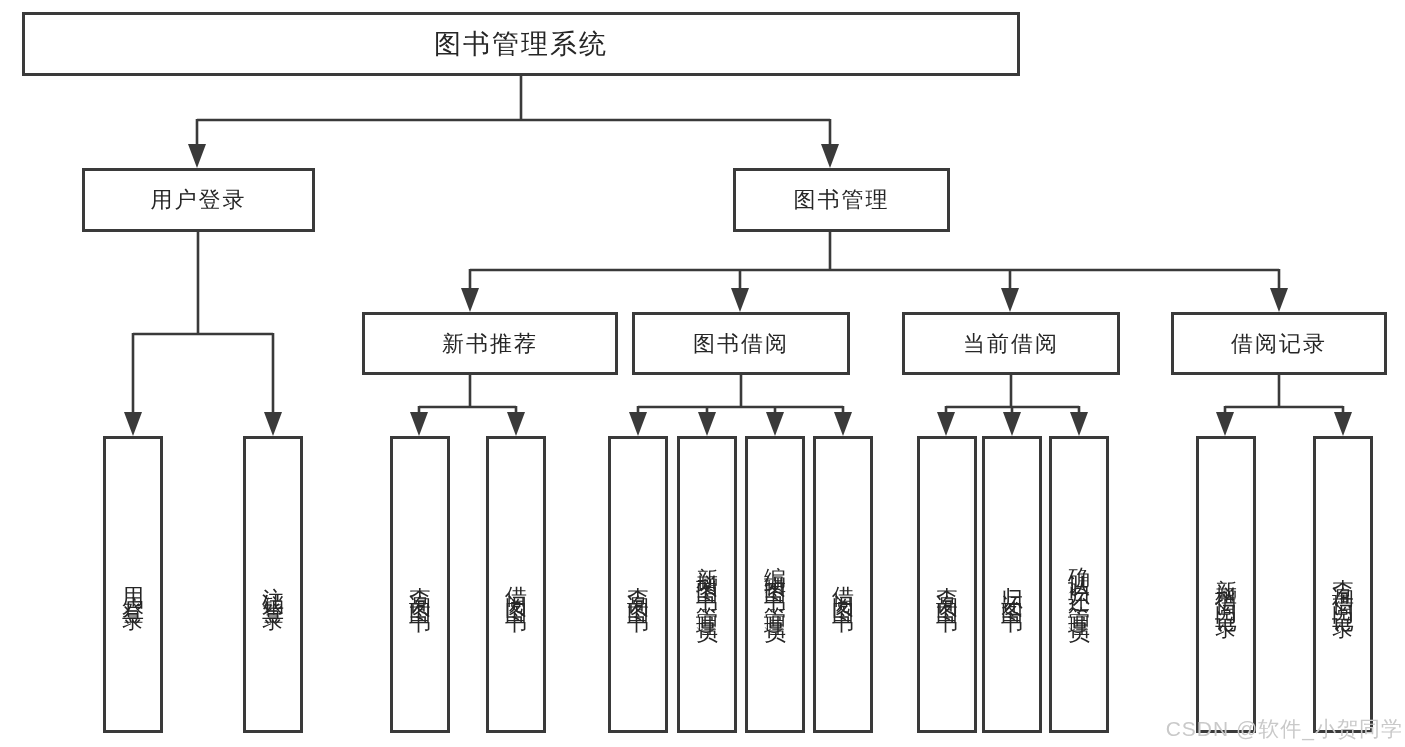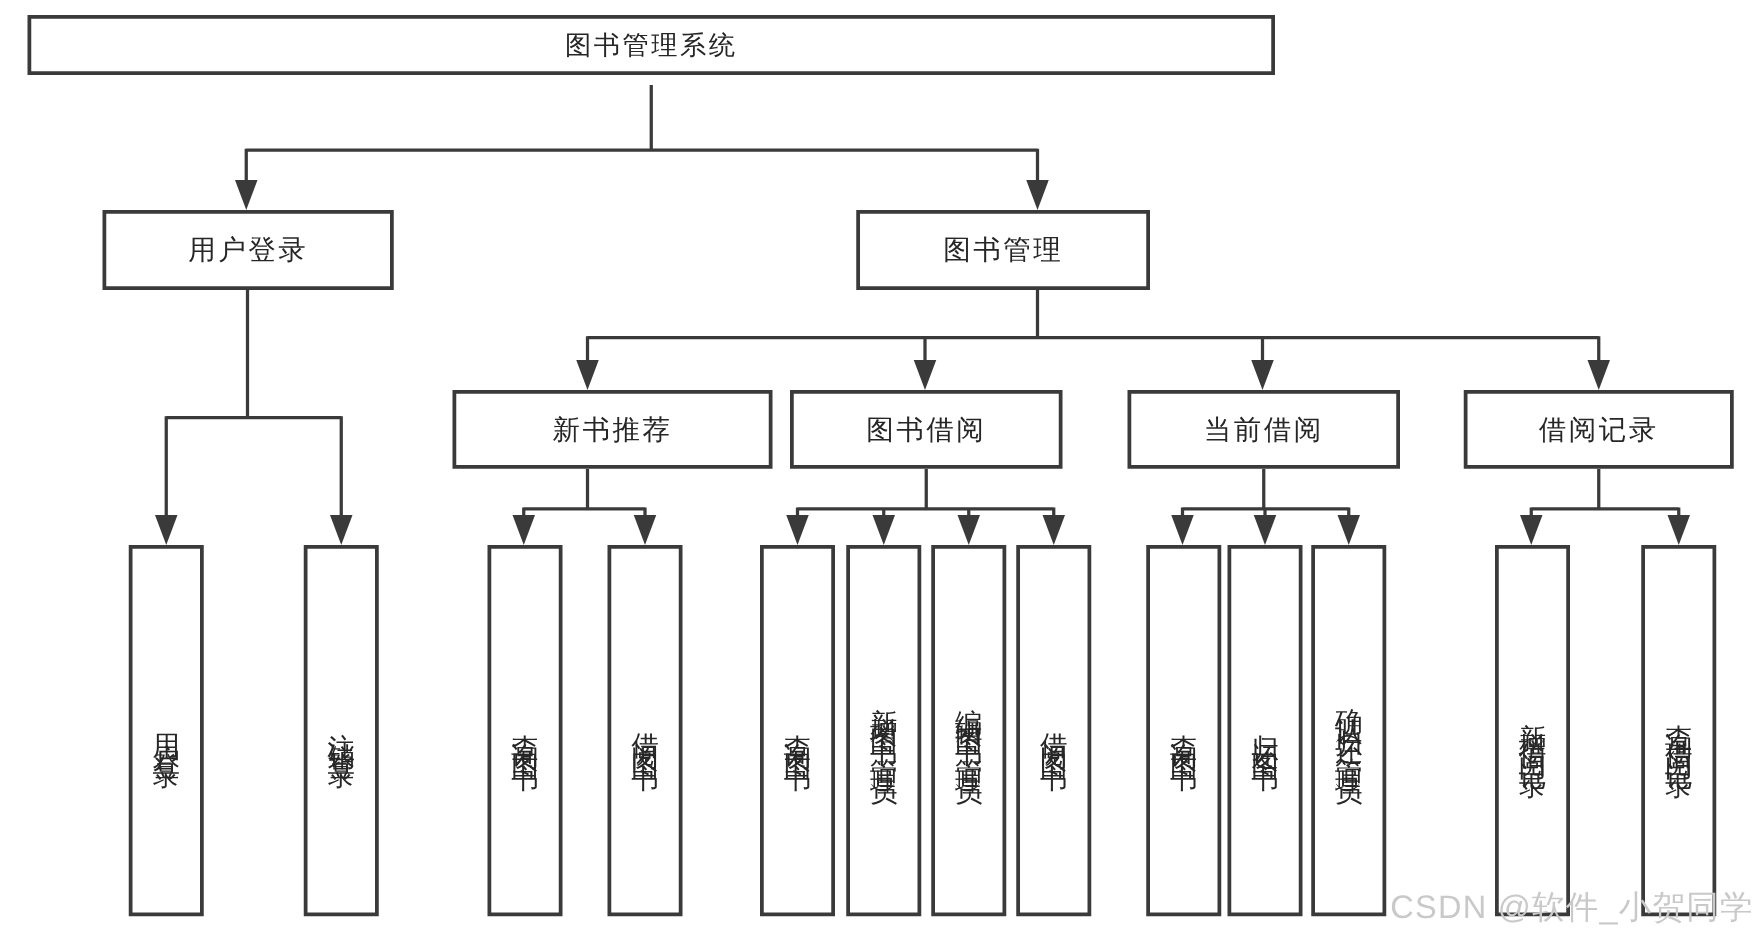--- a/index.html
+++ b/index.html
@@ -33,52 +33,52 @@
   .connectors polygon { fill: var(--line); }
   .box {
     position: absolute;
     background: var(--background);
     border: 3px solid var(--box-border);
     display: flex;
     align-items: center;
     justify-content: center;
     color: var(--text);
   }
-  .box.root  { left: 22px;  top: 12px;  width: 998px; height: 48px; font-size: 21px; letter-spacing: 2px; justify-content: center; }
+  .box.root  { left: 22px;  top: 12px;  width: 998px; height: 64px; font-size: 27px; letter-spacing: 2px; justify-content: center; }
   .box.lvl   { height: 64px; top: 168px; font-size: 22px; letter-spacing: 2px; }
   .box.lvl3  { height: 63px; top: 312px; font-size: 22px; letter-spacing: 2px; }
   .box.leaf  { top: 436px; width: 60px; height: 297px; }
   .vtext {
     writing-mode: vertical-rl;
     text-orientation: mixed;
     font-size: 22px;
     letter-spacing: 8px;
     line-height: 1;
     white-space: nowrap;
     color: var(--text);
   }
   
   .b-user-login   { left: 82px;  width: 233px; }
-  .b-book-mgmt    { left: 685px; width: 235px; }
+  .b-book-mgmt    { left: 733px; width: 217px; }
   .b-new-rec      { left: 362px;  width: 256px; }
   .b-borrowing    { left: 632px;  width: 218px; }
   .b-current      { left: 902px;  width: 218px; }
   .b-records      { left: 1171px; width: 216px; }
   .leaf-a1 { left: 103px; }  .leaf-a2 { left: 243px; }
   .leaf-b1 { left: 390px; }  .leaf-b2 { left: 486px; }
   .leaf-c1 { left: 608px; }  .leaf-c2 { left: 677px; }
   .leaf-c3 { left: 745px; }  .leaf-c4 { left: 813px; }
   .leaf-d1 { left: 917px; }  .leaf-d2 { left: 982px; }
   .leaf-d3 { left: 1049px; }
   .leaf-e1 { left: 1196px; } .leaf-e2 { left: 1313px; }
   .watermark {
     position: absolute;
     right: 2px;
     bottom: 4px;
-    font-size: 26px;
+    font-size: 21px;
     color: var(--watermark);
     letter-spacing: 1px;
     z-index: 5;
   }
 </style>
 </head>
 <body>
 
 <div class="canvas">
 

